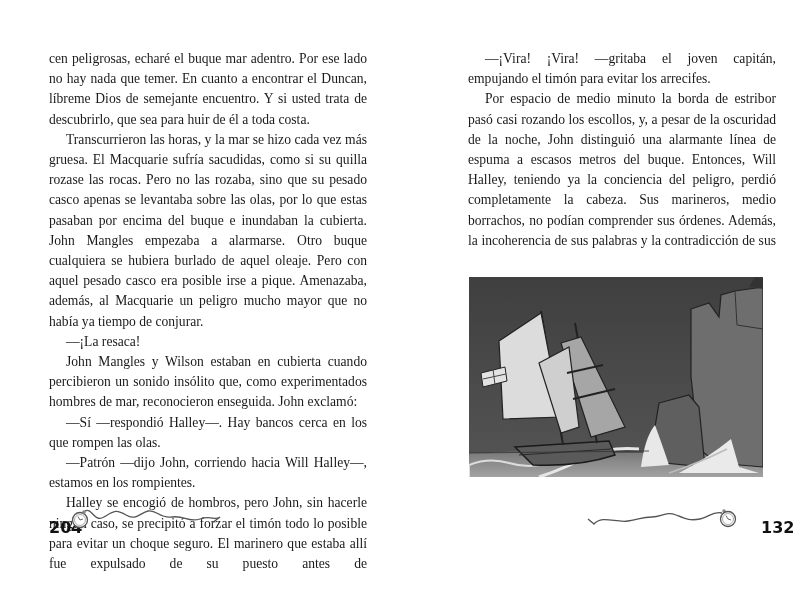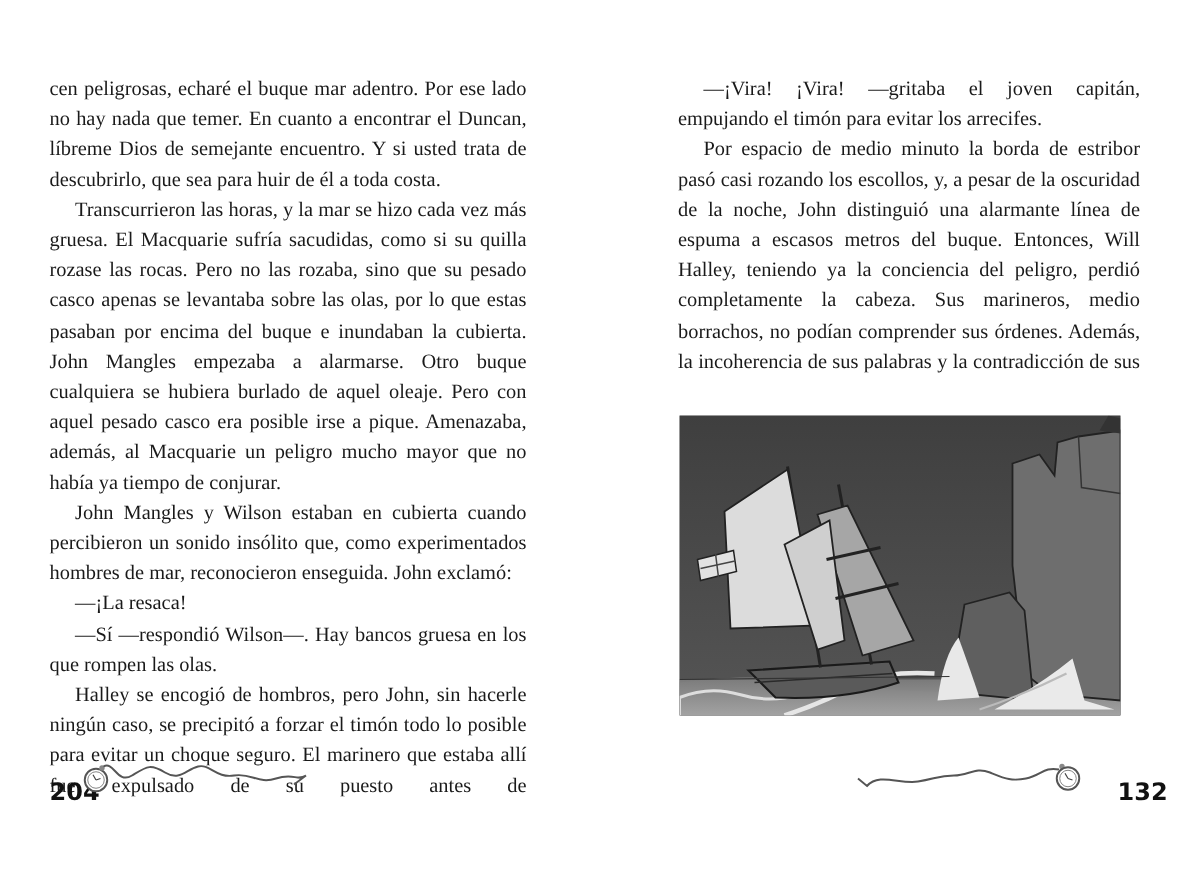--- a/index.html
+++ b/index.html
@@ -1,20 +1,20 @@
 <!DOCTYPE html>
 <html><head>
 <meta charset="utf-8">
 <style>
   html, body { margin:0; padding:0; }
   body {
     width:800px; height:593px; background:#ffffff; overflow:hidden; position:relative;
     font-family:"Liberation Serif","DejaVu Serif",serif; color:#1a1a1a;
   }
-  .page { position:absolute; top:0; height:492px; }
+  .page { position:absolute; top:0; height:492px;margin-left:16px; }
   .page.left { left:0; width:400px; }
   .page.right { left:400px; width:400px; }
   .text-block {
     position:absolute; font-size:13.6px; line-height:20.2px; text-align:justify;
     hyphens:manual;
   }
   .left .text-block { left:33px; top:49px; width:318px; }
   .right .text-block { left:52px; top:49px; width:308px; }
   .text-block p { margin:0; }
   .text-block p.indent { text-indent:17px; }
@@ -34,23 +34,24 @@
   .left .ornament { left:52px; }
   .right .ornament { left:164px; }
 </style>
 </head>
 <body>
 
 <div class="page left">
   <div class="text-block">
     <p class="">cen peligrosas, echaré el buque mar adentro. Por ese lado no hay nada que temer. En cuanto a encontrar el Duncan, líbreme Dios de semejante encuentro. Y si usted trata de descubrirlo, que sea para huir de él a toda costa.</p>
     <p class="indent">Transcurrieron las horas, y la mar se hizo cada vez más gruesa. El Macquarie sufría sacudidas, como si su quilla rozase las rocas. Pero no las rozaba, sino que su pesado casco apenas se levantaba sobre las olas, por lo que estas pasaban por encima del buque e inundaban la cubierta. John Mangles empezaba a alarmarse. Otro buque cualquiera se hubiera burlado de aquel oleaje. Pero con aquel pesado casco era posible irse a pique. Amenazaba, además, al Macquarie un peligro mucho mayor que no había ya tiempo de conjurar.</p>
+    <p class="indent">—¡La resaca!</p>
     <p class="indent">John Mangles y Wilson estaban en cubierta cuando percibieron un sonido insólito que, como experimentados hombres de mar, reconocieron enseguida. John exclamó:</p>
-    <p class="indent">—¡La resaca!</p>
-    <p class="indent">—Sí —respondió Wilson—. Hay bancos gruesa en los que rompen las olas.</p>
+    <p class="indent">—Sí —respondió Halley—. Hay bancos cerca en los que rompen las olas.</p>
+    <p class="indent">—Patrón —dijo John, corriendo hacia Will Halley—, estamos en los rompientes.</p>
     <p class="indent last">Halley se encogió de hombros, pero John, sin hacerle ningún caso, se precipitó a forzar el timón todo lo posible para evitar un choque seguro. El marinero que estaba allí fue expulsado de su puesto antes de</p>
   </div>
   <div class="folio">204</div>
   <div class="ornament">
     <svg width="160" height="26" viewBox="0 0 160 26">
       <circle cx="12" cy="15" r="7.5" fill="#fff" stroke="#555" stroke-width="1.3"></circle>
       <circle cx="12" cy="15" r="5.5" fill="none" stroke="#777" stroke-width="0.6"></circle>
       <line x1="12" y1="15" x2="10" y2="11.5" stroke="#444" stroke-width="0.8"></line>
       <line x1="12" y1="15" x2="15" y2="14" stroke="#444" stroke-width="0.8"></line>
       <circle cx="16" cy="7" r="1.8" fill="#888"></circle>

